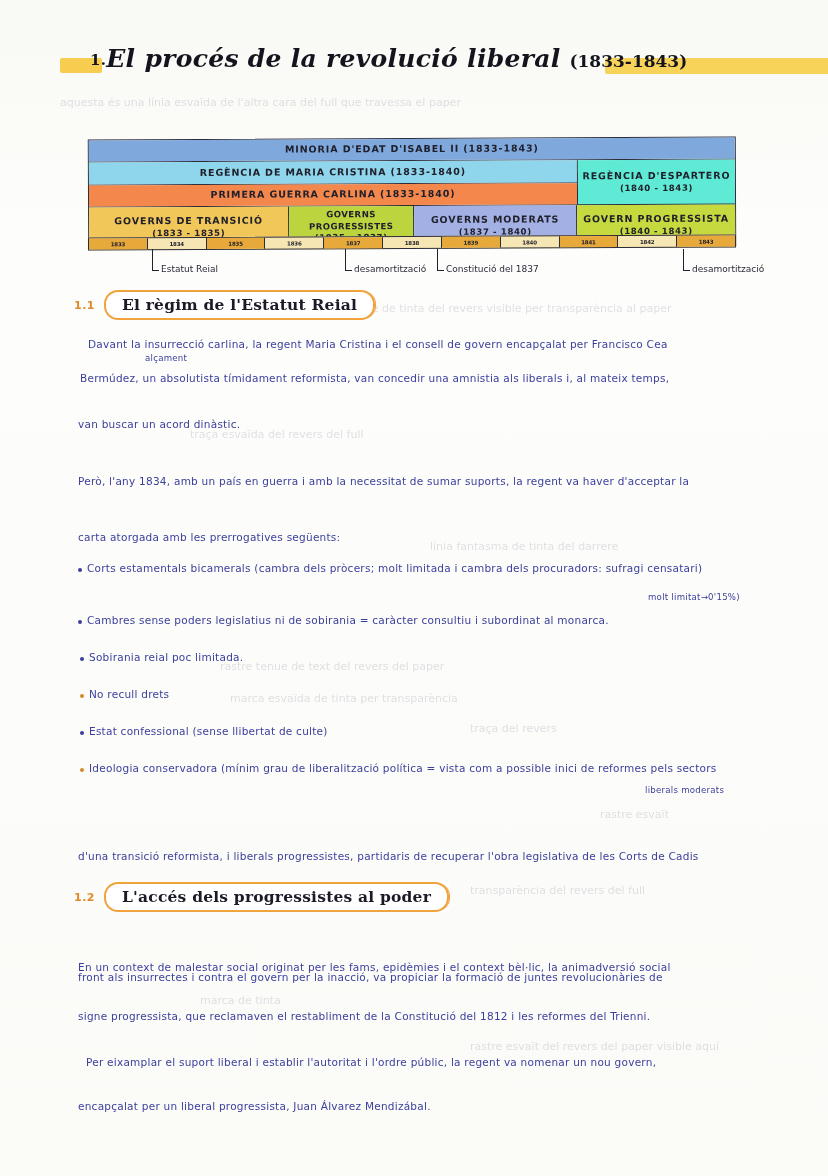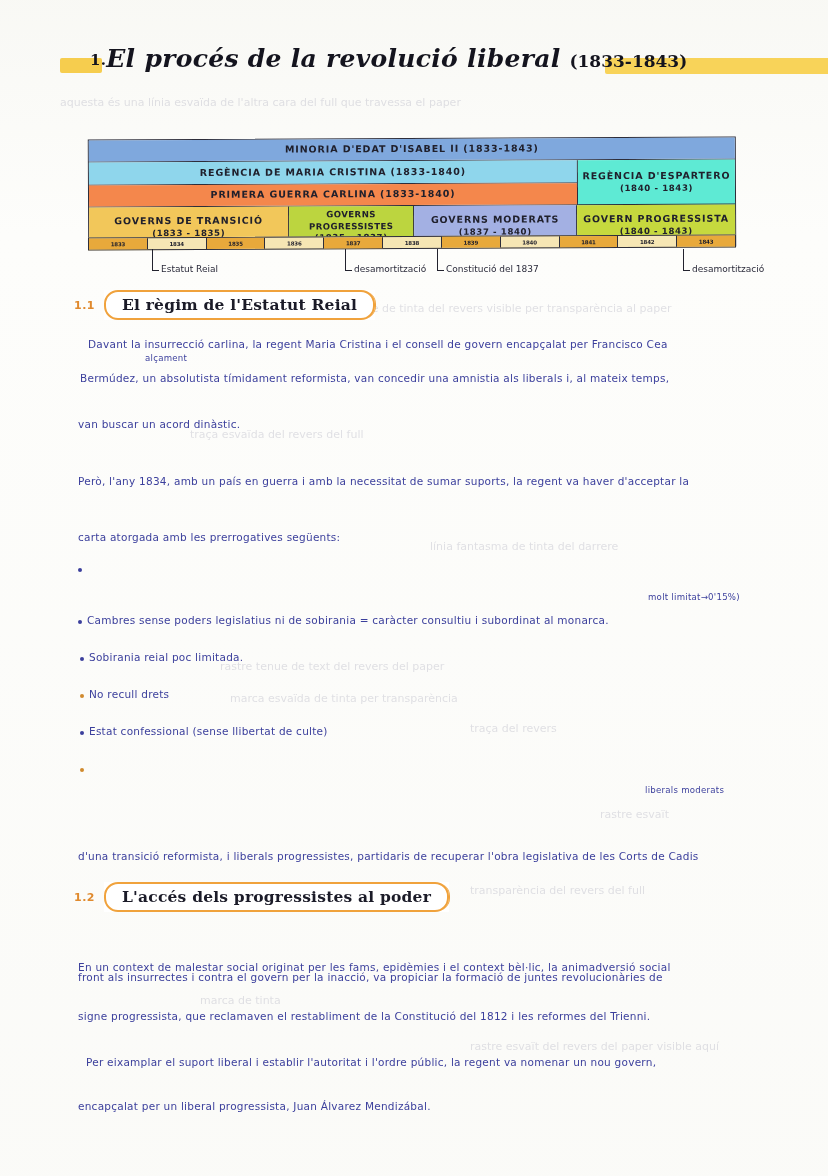--- a/index.html
+++ b/index.html
@@ -257,39 +257,41 @@
   <div class="hw" style="left:88px;top:338px;">Davant la insurrecció carlina, la regent Maria Cristina i el consell de govern encapçalat per Francisco Cea</div>
   <div class="hw small" style="left:145px;top:353px;">alçament</div>
   <div class="hw" style="left:80px;top:372px;">Bermúdez, un absolutista tímidament reformista, van concedir una amnistia als liberals i, al mateix temps,</div>
   <div class="hw" style="left:78px;top:418px;">van buscar un acord dinàstic.</div>
   <div class="ghost" style="left:190px;top:428px;">traça esvaïda del revers del full</div>
   <div class="hw" style="left:78px;top:455px;margin-top:20px;">Però, l'any 1834, amb un país en guerra i amb la necessitat de sumar suports, la regent va haver d'acceptar la</div>
   <div class="hw" style="left:78px;top:531px;">carta atorgada amb les prerrogatives següents:</div>
   <div class="ghost" style="left:430px;top:540px;">línia fantasma de tinta del darrere</div>
 
   <div class="bullet-dot" style="left:78px;top:568px;"></div>
+  <div class="hw" style="left:87px;top:562px;">Corts estamentals bicamerals (cambra dels pròcers; molt limitada i cambra dels procuradors: sufragi censatari)</div>
 
   <div class="hw small" style="left:648px;top:592px;">molt limitat→0'15%)</div>
 
   <div class="bullet-dot" style="left:78px;top:620px;"></div>
   <div class="hw" style="left:87px;top:614px;">Cambres sense poders legislatius ni de sobirania = caràcter consultiu i subordinat al monarca.</div>
 
   <div class="bullet-dot" style="left:80px;top:657px;"></div>
   <div class="hw" style="left:89px;top:651px;">Sobirania reial poc limitada.</div>
   <div class="ghost" style="left:220px;top:660px;">rastre tenue de text del revers del paper</div>
 
   <div class="bullet-dot" style="left:80px;top:694px;background:#d08a2e;"></div>
   <div class="hw" style="left:89px;top:688px;">No recull drets</div>
   <div class="ghost" style="left:230px;top:692px;">marca esvaïda de tinta per transparència</div>
 
   <div class="bullet-dot" style="left:80px;top:731px;"></div>
   <div class="hw" style="left:89px;top:725px;">Estat confessional (sense llibertat de culte)</div>
   <div class="ghost" style="left:470px;top:722px;">traça del revers</div>
 
   <div class="bullet-dot" style="left:80px;top:768px;background:#d08a2e;"></div>
+  <div class="hw" style="left:89px;top:762px;">Ideologia conservadora (mínim grau de liberalització política = vista com a possible inici de reformes pels sectors</div>
 
   <div class="hw small" style="left:645px;top:785px;">liberals moderats</div>
 
   <div class="ghost" style="left:600px;top:808px;">rastre esvaït</div>
   <div class="hw" style="left:78px;top:850px;">d'una transició reformista, i liberals progressistes, partidaris de recuperar l'obra legislativa de les Corts de Cadis</div>
 
   <div class="sec" style="left:74px;top:882px;">
     <span class="sec-num">1.2</span>
     <span class="bubble">L'accés dels progressistes al poder</span>
   </div>

